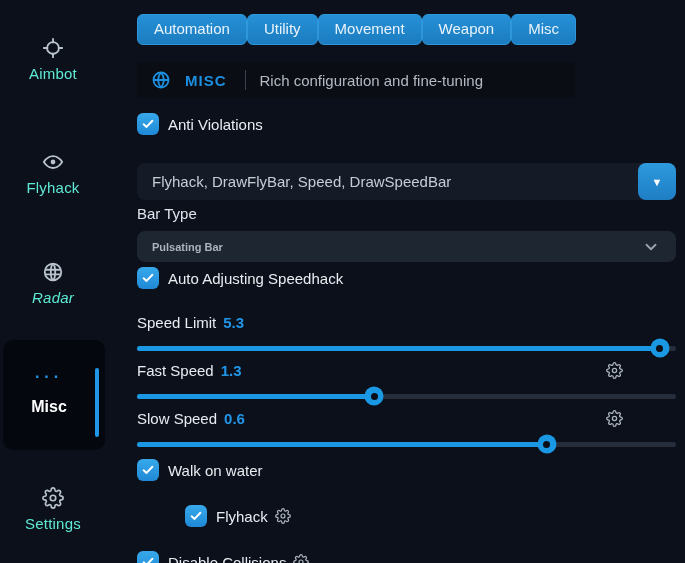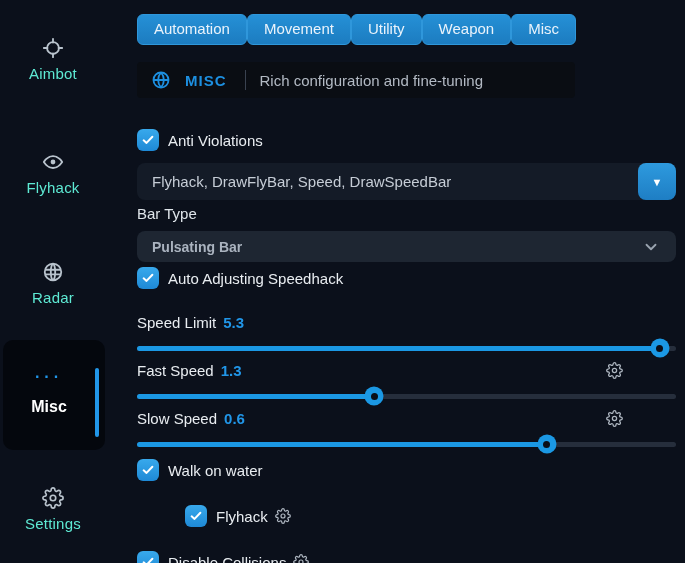--- a/index.html
+++ b/index.html
@@ -48,21 +48,21 @@
   .multiselect .msval { color:#c6cdd6; font-size:15px; margin-left:15px; flex:1;
                         overflow:hidden; white-space:nowrap; }
   .ms-btn { width:38px; height:37px; background:linear-gradient(180deg,#2e9ade,#1e7ec4);
             border-radius:8px; display:flex; align-items:center; justify-content:center;
             color:#ffffff; font-size:11px; cursor:pointer; flex:none; }
 
   .field-label { position:absolute; left:0; color:#dfe5ea; font-size:15px; }
 
   .select { position:absolute; left:0; top:231px; width:539px; height:31px;
             background:#1e2632; border-radius:8px; display:flex; align-items:center; cursor:pointer; }
-  .select .selval { color:#aab3bf; font-size:14px; font-weight:bold; margin-left:15px; flex:1; }
+  .select .selval { color:#aab3bf; font-size:11px; font-weight:bold; margin-left:15px; flex:1; }
   .select .chev { width:18px; height:18px; margin-right:16px; }
 
   .slider-label-row { position:absolute; left:0; height:18px; display:flex; align-items:center; }
   .slider-label-row .sl-lbl { color:#e9edf1; font-size:15px; }
   .slider-label-row .sl-val { color:#2196e8; font-size:15px; font-weight:bold; margin-left:7px; }
   .row-gear { position:absolute; left:469px; width:17px; height:17px; cursor:pointer; }
 
   .slider { position:absolute; left:0; width:539px; height:18px; cursor:pointer; }
   .slider .track { position:absolute; left:0; right:0; top:7px; height:5px;
                    background:#262e3c; border-radius:3px; }
@@ -92,21 +92,21 @@
     </div>
 
     <div class="side-item" style="top:151px;">
       <svg class="ico" viewBox="0 0 24 24" fill="none" stroke="#b9c3cd" stroke-width="2" stroke-linejoin="round">
         <path d="M2 12s4-6.5 10-6.5S22 12 22 12s-4 6.5-10 6.5S2 12 2 12z"></path>
         <circle cx="12" cy="12" r="2.6" fill="#b9c3cd" stroke="none"></circle>
       </svg>
       <span class="lbl">Flyhack</span>
     </div>
 
-    <div class="side-item" style="top:261px;">
+    <div class="side-item" style="top:261px;font-style:italic;">
       <svg class="ico" viewBox="0 0 24 24" fill="none" stroke="#b9c3cd" stroke-width="2">
         <circle cx="12" cy="12" r="9"></circle>
         <path d="M12 3c3.2 2.6 3.2 15.4 0 18M12 3c-3.2 2.6-3.2 15.4 0 18M3.6 9.5h16.8M3.6 14.5h16.8"></path>
       </svg>
       <span class="lbl">Radar</span>
     </div>
 
     <div class="side-selected">
       <span class="dots">···</span>
       <span class="lbl">Misc</span>
@@ -119,37 +119,37 @@
         <path d="M19.4 15a1.65 1.65 0 0 0 .33 1.82l.06.06a2 2 0 0 1 0 2.83 2 2 0 0 1-2.83 0l-.06-.06a1.65 1.65 0 0 0-1.82-.33 1.65 1.65 0 0 0-1 1.51V21a2 2 0 0 1-2 2 2 2 0 0 1-2-2v-.09A1.65 1.65 0 0 0 9 19.4a1.65 1.65 0 0 0-1.82.33l-.06.06a2 2 0 0 1-2.83 0 2 2 0 0 1 0-2.83l.06-.06a1.65 1.65 0 0 0 .33-1.82 1.65 1.65 0 0 0-1.51-1H3a2 2 0 0 1-2-2 2 2 0 0 1 2-2h.09A1.65 1.65 0 0 0 4.6 9a1.65 1.65 0 0 0-.33-1.82l-.06-.06a2 2 0 0 1 0-2.83 2 2 0 0 1 2.83 0l.06.06a1.65 1.65 0 0 0 1.82.33H9a1.65 1.65 0 0 0 1-1.51V3a2 2 0 0 1 2-2 2 2 0 0 1 2 2v.09a1.65 1.65 0 0 0 1 1.51 1.65 1.65 0 0 0 1.82-.33l.06-.06a2 2 0 0 1 2.83 0 2 2 0 0 1 0 2.83l-.06.06a1.65 1.65 0 0 0-.33 1.82V9a1.65 1.65 0 0 0 1.51 1H21a2 2 0 0 1 2 2 2 2 0 0 1-2 2h-.09a1.65 1.65 0 0 0-1.51 1z"></path>
       </svg>
       <span class="lbl">Settings</span>
     </div>
   </div>
 
   <div class="main">
 
     <div class="tabs">
       <div class="tab">Automation</div>
+      <div class="tab">Utility</div>
       <div class="tab">Movement</div>
-      <div class="tab">Utility</div>
       <div class="tab">Weapon</div>
       <div class="tab">Misc</div>
     </div>
 
     <div class="headerbar">
       <svg class="globe" viewBox="0 0 24 24" fill="none" stroke="#1d8fe0" stroke-width="2.2">
         <circle cx="12" cy="12" r="9"></circle>
         <path d="M3 12h18M12 3a13.5 13.5 0 0 1 0 18M12 3a13.5 13.5 0 0 0 0 18"></path>
       </svg>
       <span class="htitle">MISC</span>
       <span class="hdiv"></span>
       <span class="hsub">Rich configuration and fine-tuning</span>
     </div>
 
-    <div class="check-row" style="top:128px;justify-content:center;">
+    <div class="check-row" style="top:112px;justify-content:center;">
       <span class="checkbox">
         <svg width="14" height="14" viewBox="0 0 24 24" fill="none" stroke="#ffffff" stroke-width="3.4" stroke-linecap="round" stroke-linejoin="round">
             <polyline points="4.5 12.5 9.5 17 19.5 6.5"></polyline>
           </svg>
       </span>
       <span class="clbl">Anti Violations</span>
     </div>
 
     <div class="multiselect">
       <span class="msval">Flyhack, DrawFlyBar, Speed, DrawSpeedBar</span>

